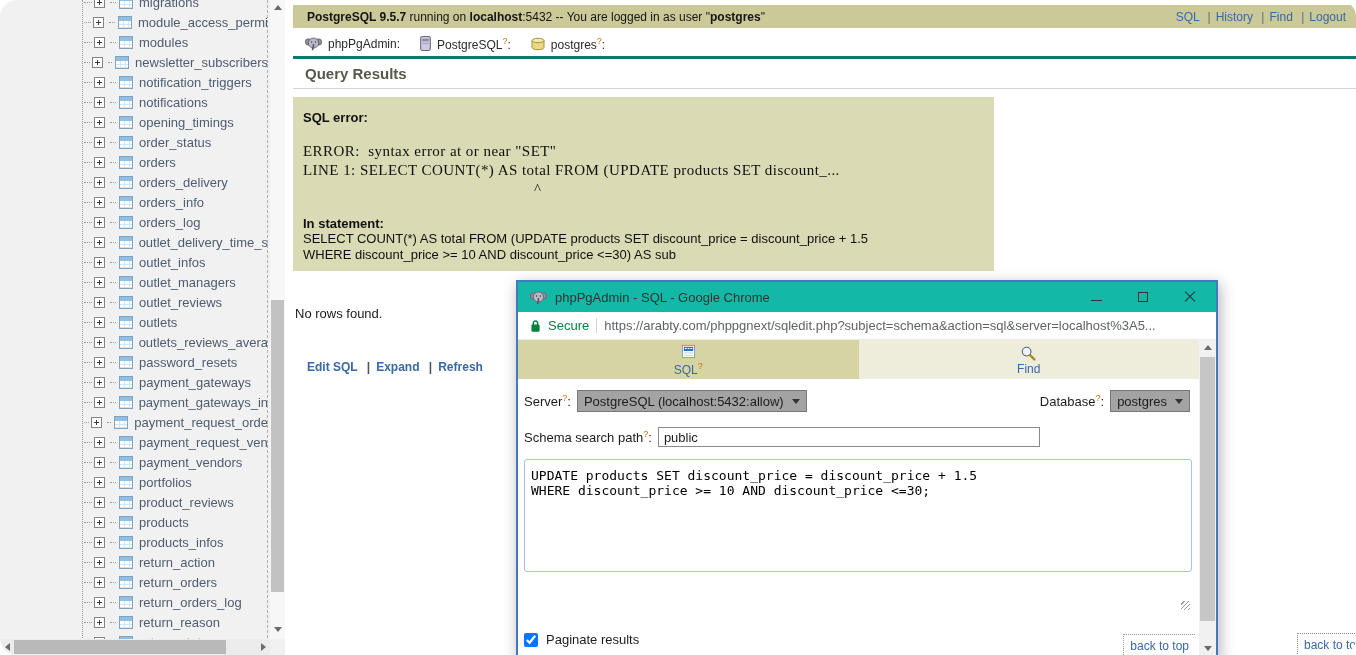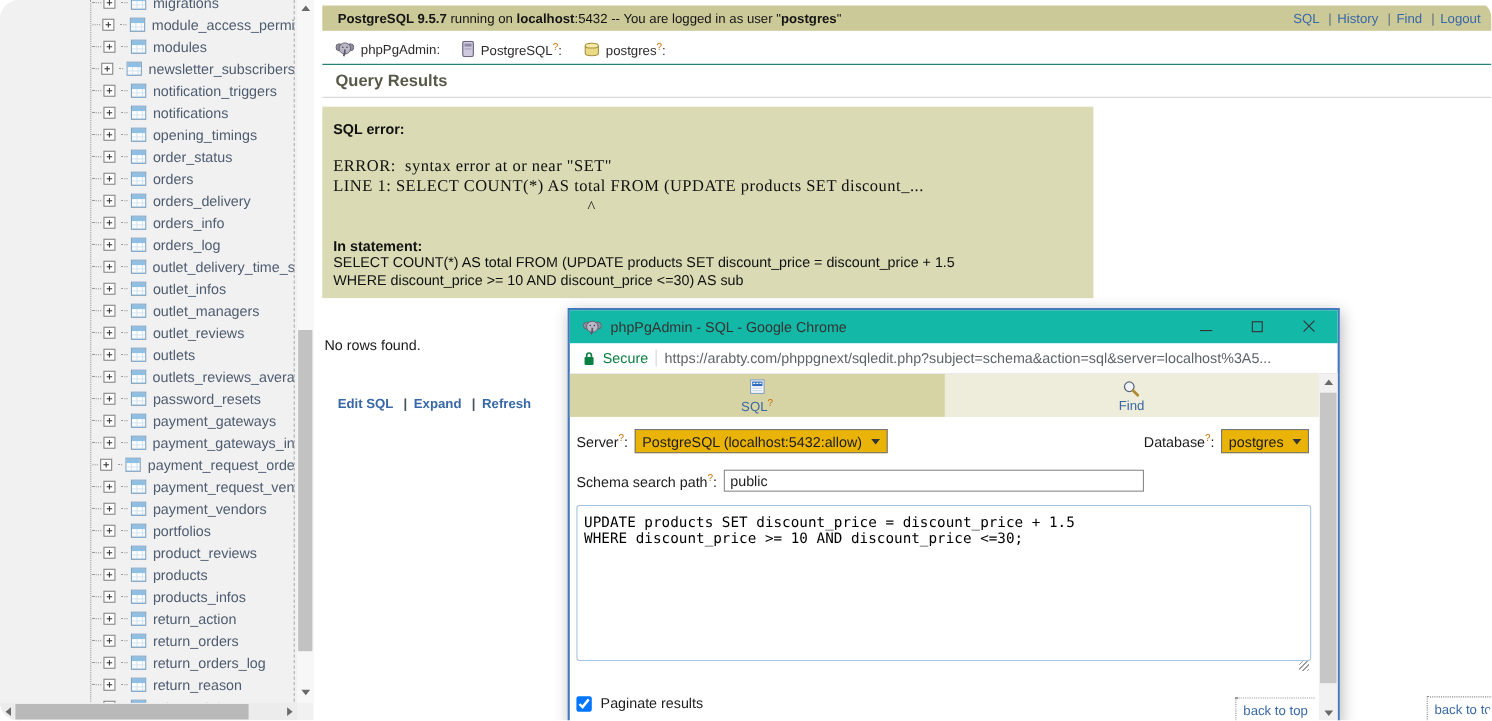--- a/index.html
+++ b/index.html
@@ -40,21 +40,21 @@
   .tri-right { border-top:4px solid transparent; border-bottom:4px solid transparent; border-left:5px solid #6a6a6a; }
 
   
   .topbar { position:absolute; left:293px; top:5px; right:0; height:23px; background:#ccc999; display:flex; align-items:center; font-size:12px; color:#141414; padding:0 10px 0 14px; }
   .topbar b { font-weight:bold; }
   .toplinks { margin-left:auto; white-space:nowrap; }
   .toplink { color:#3968a6; text-decoration:none; cursor:pointer; }
   .toplinks .sep { color:#5f6d7d; margin:0 5px; }
 
   
-  .trail { position:absolute; left:293px; top:31px; right:0; height:28px; background:#fff; border-bottom:1px solid #0f766e; display:flex; align-items:center; gap:6px; padding:0 12px; font-size:12px; color:#2b2b2b; }
+  .trail { position:absolute; left:293px; top:31px; right:0; height:28px; background:#fff; border-bottom:3px solid #0f766e; display:flex; align-items:center; gap:6px; padding:0 12px; font-size:12px; color:#2b2b2b; }
   .trail a { color:#2b2b2b; text-decoration:none; cursor:pointer; }
   .help-sup { color:#cf6e00; font-size:9px; vertical-align:super; }
   .trail .gap { width:8px; }
 
   
   .page-title-bar { position:absolute; left:293px; top:59px; right:0; height:30px; border-bottom:1px solid #d6d6d6; display:flex; align-items:center; padding-left:12px; }
   .page-title-bar h2 { font-size:15px; font-weight:bold; color:#585848; }
 
   
   .error-box { position:absolute; left:293px; top:97px; width:701px; height:174px; background:#dadab4; padding:13px 10px; }
@@ -90,26 +90,26 @@
   .pcontent { position:relative; height:318px; }
   .ptabs { display:flex; height:39px; margin-right:17px; }
   .ptab { flex:1; display:flex; flex-direction:column; align-items:center; justify-content:center; gap:1px; cursor:pointer; }
   .ptab.active { background:#d6d3a4; }
   .ptab.inactive { background:#eeecda; }
   .ptab-label { font-size:12px; color:#3968a6; line-height:12px; }
 
   .prow { position:absolute; left:6px; right:26px; display:flex; align-items:center; font-size:13px; color:#1c1c1c; }
   .prow-server { top:50px; }
   .prow-schema { top:87px; }
-  .fake-select { display:inline-flex; align-items:center; gap:8px; border:1px solid #777; background:#eab308; height:22px; padding:0 6px; margin-left:6px; font-size:13px; color:#1c1c1c; cursor:pointer; }
+  .fake-select { display:inline-flex; align-items:center; gap:8px; border:1px solid #777; background:#a3a3a3; height:22px; padding:0 6px; margin-left:6px; font-size:13px; color:#1c1c1c; cursor:pointer; }
   .sel-arrow { width:0; height:0; border-left:4px solid transparent; border-right:4px solid transparent; border-top:5px solid #333; }
   .rgroup { margin-left:auto; display:flex; align-items:center; }
   .schema-input { margin-left:6px; width:382px; height:20px; border:1px solid #8a8a8a; font-size:13px; font-family:"Liberation Sans",sans-serif; padding:1px 5px; color:#1c1c1c; background:#fff; }
 
-  .sql-textarea { position:absolute; left:6px; top:119px; width:668px; height:142px; border:1px solid #a5c4e4; border-radius:3px; resize:none; font-family:"DejaVu Sans Mono", monospace; font-size:13px; line-height:15px; padding:8px 6px; color:#000; background:#fff; outline:none; }
+  .sql-textarea { position:absolute; left:6px; top:119px; width:668px; height:113px; border:1px solid #a5c4e4; border-radius:3px; resize:none; font-family:"DejaVu Sans Mono", monospace; font-size:13px; line-height:15px; padding:8px 6px; color:#000; background:#fff; outline:none; }
   .resize-grip { position:absolute; left:663px; top:261px; width:9px; height:9px; background:repeating-linear-gradient(135deg, transparent 0 2px, #9a9a9a 2px 3px); cursor:nwse-resize; }
 
   .prow-paginate { top:292px; gap:8px; }
   .paginate-cb { width:14px; height:14px; cursor:pointer; }
   .popup-backtotop { position:absolute; right:21px; top:294px; font-size:12px; color:#3968a6; text-decoration:none; border-top:1px dotted #999; border-left:1px dotted #999; padding:4px 6px; white-space:nowrap; cursor:pointer; }
 
   .pscroll { position:absolute; right:0; top:0; width:17px; height:318px; background:#f1f1f1; }
   .pscroll .sb-btn { width:17px; height:15px; }
   .pthumb { position:absolute; left:1px; right:1px; top:17px; height:264px; background:#c6c6c6; }
 </style>

